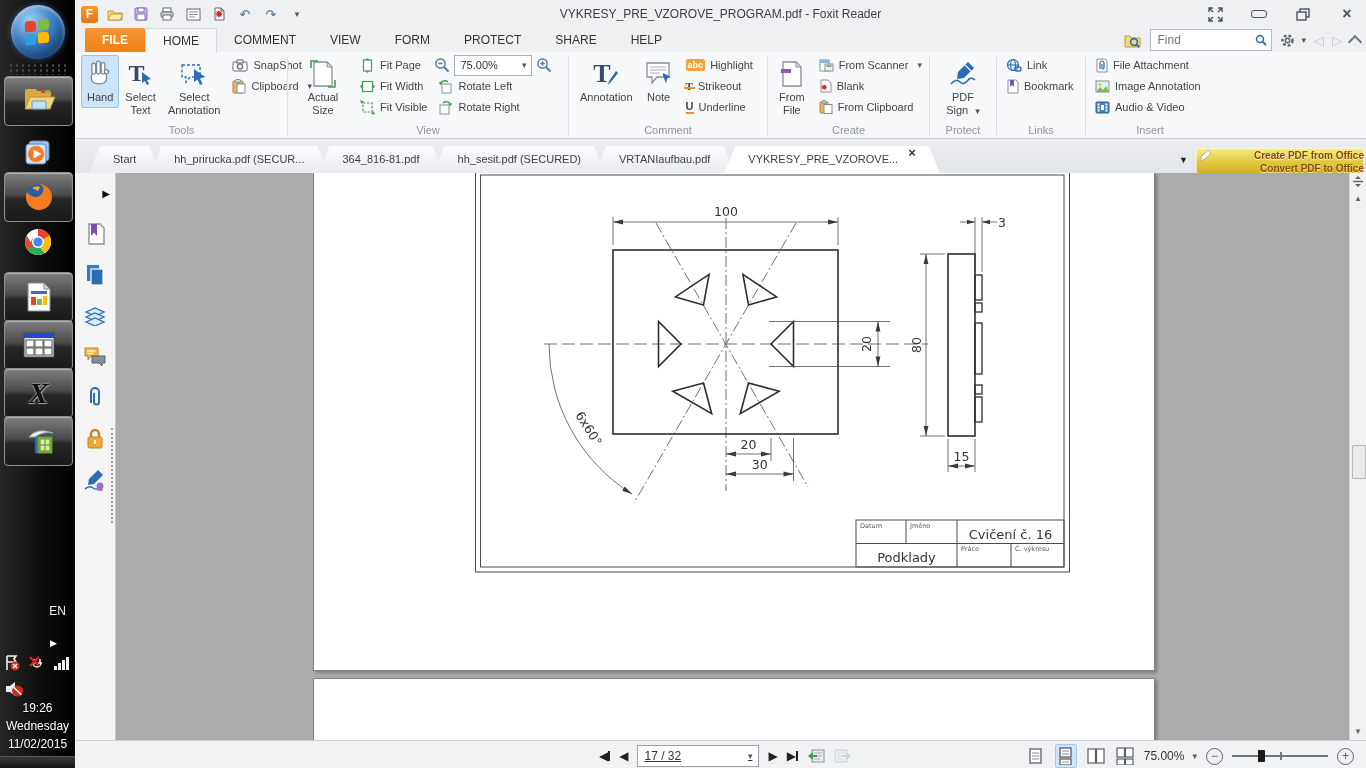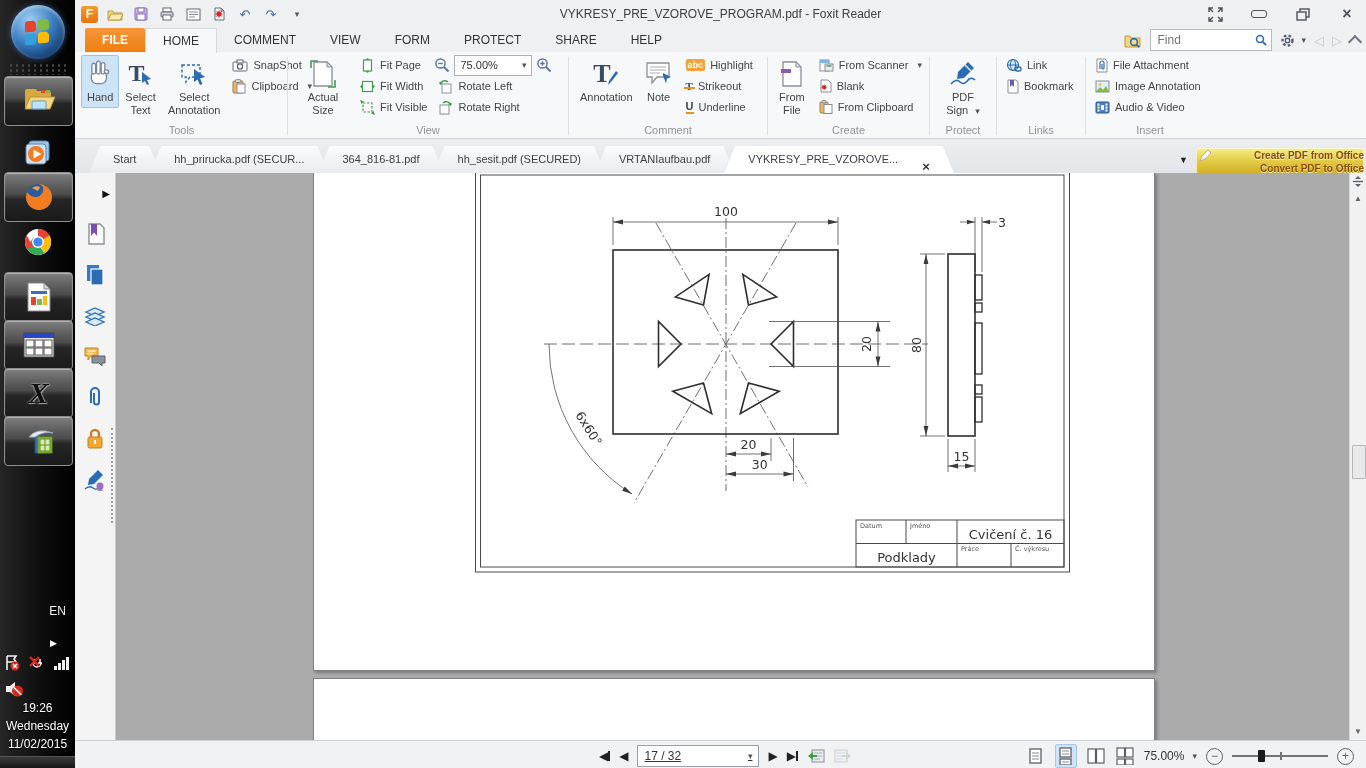--- a/index.html
+++ b/index.html
@@ -69,21 +69,21 @@
   .abcbox{background:#f2a33c;color:#fff;font-size:9px;font-weight:bold;padding:1px 2px;border-radius:2px;}
   .uline{color:#444;font-weight:bold;border-bottom:2px solid #e8902a;line-height:12px;}
   .tstrike{color:#3b4a63;font-weight:bold;position:relative;font-family:"Liberation Serif",serif;}
   .tstrike::after{content:"";position:absolute;left:-2px;right:-2px;top:55%;border-top:2px solid #e8902a;}
 
   
   #doctabs{position:relative;height:34px;background:linear-gradient(#eceef1,#e2e5e9);display:flex;align-items:flex-end;padding-left:14px;}
   .dtab{height:27px;line-height:27px;font-size:11px;color:#3a3f45;padding:0 24px;margin-right:-10px;
     background:linear-gradient(#fafbfc,#e9ebee);clip-path:polygon(11px 0,calc(100% - 11px) 0,100% 100%,0 100%);
     cursor:pointer;white-space:nowrap;position:relative;}
-  .dtab.active{background:#fff;z-index:3;display:flex;align-items:flex-end;gap:24px;}
+  .dtab.active{background:#fff;z-index:3;display:flex;align-items:flex-start;gap:10px;}
   .dtab .x{font-size:13px;color:#333;font-weight:bold;cursor:pointer;line-height:1;}
   #tablist-arrow{position:absolute;right:178px;bottom:8px;font-size:9px;color:#222;cursor:pointer;}
   #promo{position:absolute;right:2px;top:9px;width:168px;height:26px;border-radius:3px 0 0 3px;
     background:linear-gradient(#f7ef8a,#e3cb45 50%,#cfae22);box-shadow:inset 0 0 0 1px rgba(255,255,255,.6);
     color:#8a4a00;font-size:10px;font-weight:bold;text-align:right;line-height:13px;cursor:pointer;
     text-shadow:0 1px 0 rgba(255,255,255,.8);}
   #promo .pen{position:absolute;left:3px;top:2px;}
 
   
   #docarea{position:relative;height:567px;background:#ababab;overflow:hidden;}

